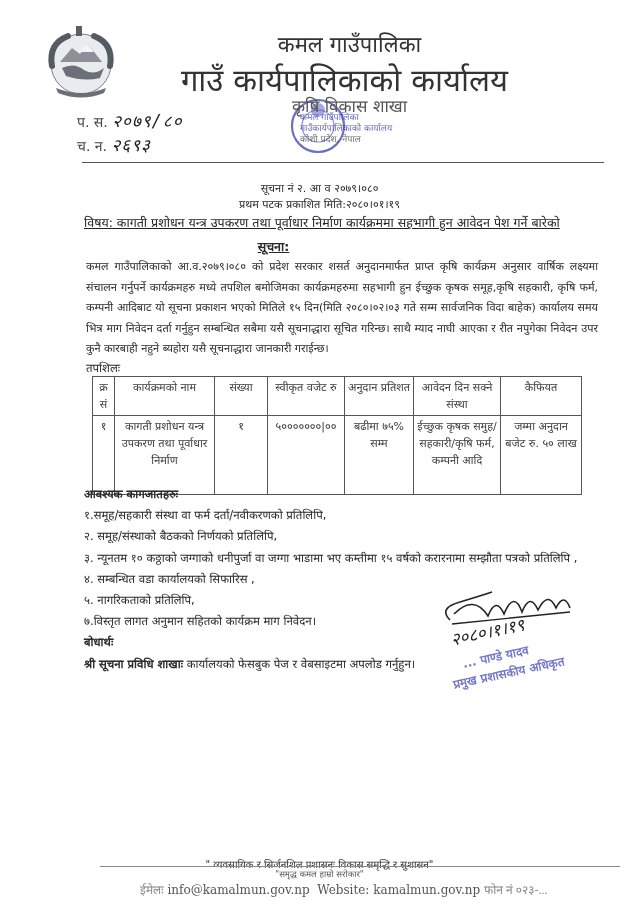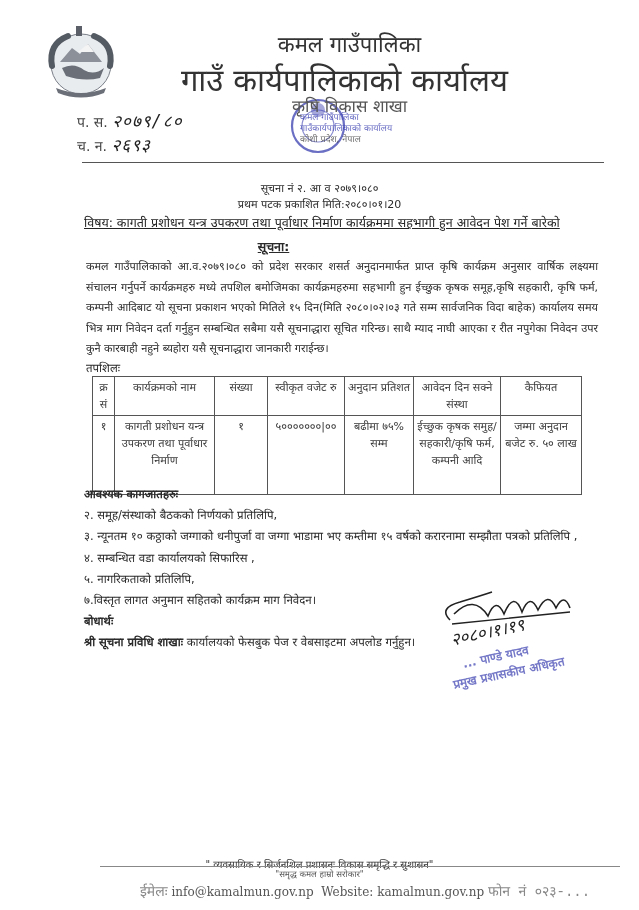--- a/index.html
+++ b/index.html
@@ -25,21 +25,21 @@
   table.sched td, table.sched th { border: 1px solid #555; vertical-align: top; text-align: center; padding: 2px 3px; font-weight: normal; line-height: 17px; }
   table.sched th { height: 32px; }
   table.sched td { height: 74px; }
   .reqs { left: 84px; top: 484px; font-size: 11.5px; line-height: 21.2px; }
   .reqs .h { font-weight: bold; }
   .sig { left: 430px; top: 586px; width: 200px; height: 110px; }
   .footer-tag { left: 0; width: 639px; top: 857px; text-align: center; font-size: 10px; color: #333; }
   .footer-rule { left: 100px; top: 866px; width: 520px; height: 1px; background: #888; }
   .footer-motto { left: 0; width: 639px; top: 868px; text-align: center; font-size: 8.5px; color: #555; }
   .footer-contact { left: 140px; top: 881px; font-size: 12px; color: #555; font-family: "DejaVu Serif", serif; white-space: nowrap; }
-  .footer-contact .small { font-family: Liberation Mono, monospace; font-size: 14px; color: #888; }
+  .footer-contact .small { font-family: Liberation Serif, serif; font-size: 12px; color: #888; }
 </style>
 </head>
 <body>
 
 <svg class="abs emblem" viewBox="0 0 86 78">
   <circle cx="43" cy="42" r="30" fill="#e9ecef" stroke="#7a7f88" stroke-width="1"></circle>
   <path d="M14 44 Q10 22 30 14 M72 44 Q76 22 56 14" stroke="#555b63" stroke-width="6" fill="none" stroke-linecap="round"></path>
   <path d="M22 40 L34 26 L42 32 L50 22 L64 40 Z" fill="#8b9099"></path>
   <path d="M40 30 L50 22 L56 30 Z" fill="#f4f4f4"></path>
   <path d="M24 46 Q36 40 46 48 Q56 54 66 46 L62 56 Q46 60 28 54 Z" fill="#6a6f78"></path>
@@ -67,21 +67,21 @@
   <span class="hand">२०७९/८०</span>
 </div>
 <div class="abs ref" style="top:133px;">
   <span>च. न.</span>
   <span class="hand">२६९३</span>
 </div>
 
 <div class="abs rule"></div>
 
 <div class="abs center" style="top:180px;">सूचना नं २. आ व २०७९।०८०</div>
-<div class="abs center" style="top:196px;">प्रथम पटक प्रकाशित मिति:२०८०।०१।20</div>
+<div class="abs center" style="top:196px;">प्रथम पटक प्रकाशित मिति:२०८०।०१।१९</div>
 <div class="abs subject">विषय: कागती प्रशोधन यन्त्र उपकरण तथा पूर्वाधार निर्माण कार्यक्रममा सहभागी हुन आवेदन पेश गर्ने बारेको</div>
 <div class="abs notice-h">सूचना:</div>
 <div class="abs para">कमल गाउँपालिकाको आ.व.२०७९।०८० को प्रदेश सरकार शसर्त अनुदानमार्फत प्राप्त कृषि कार्यक्रम अनुसार वार्षिक लक्ष्यमा संचालन गर्नुपर्ने कार्यक्रमहरु मध्ये तपशिल बमोजिमका कार्यक्रमहरुमा सहभागी हुन ईच्छुक कृषक समूह,कृषि सहकारी, कृषि फर्म, कम्पनी आदिबाट यो सूचना प्रकाशन भएको मितिले १५ दिन(मिति २०८०।०२।०३ गते सम्म सार्वजनिक विदा बाहेक) कार्यालय समय भित्र माग निवेदन दर्ता गर्नुहुन सम्बन्धित सबैमा यसै सूचनाद्धारा सूचित गरिन्छ। साथै म्याद नाघी आएका र रीत नपुगेका निवेदन उपर कुनै कारबाही नहुने ब्यहोरा यसै सूचनाद्धारा जानकारी गराईन्छ।</div>
 <div class="abs tapsil">तपशिलः</div>
 
 <table class="sched">
   <tbody>
       <tr>
     <th style="width:15px;">क्र सं</th>
     <th style="width:93px;">कार्यक्रमको नाम</th>
@@ -98,20 +98,21 @@
     <td>५०००००००|००</td>
     <td>बढीमा ७५% सम्म</td>
     <td>ईच्छुक कृषक समुह/सहकारी/कृषि फर्म, कम्पनी आदि</td>
     <td>जम्मा अनुदान बजेट रु. ५० लाख</td>
   </tr>
 </tbody>
   </table>
 
 <div class="abs reqs">
   <div class="h">आवश्यक कागजातहरुः</div>
+  <div>१.समूह/सहकारी संस्था वा फर्म दर्ता/नवीकरणको प्रतिलिपि,</div>
   <div>२. समूह/संस्थाको बैठकको निर्णयको प्रतिलिपि,</div>
   <div>३. न्यूनतम १० कठ्ठाको जग्गाको धनीपुर्जा वा जग्गा भाडामा भए कम्तीमा १५ वर्षको करारनामा सम्झौता पत्रको प्रतिलिपि ,</div>
   <div>४. सम्बन्धित वडा कार्यालयको सिफारिस ,</div>
   <div>५. नागरिकताको प्रतिलिपि,</div>
   <div>७.विस्तृत लागत अनुमान सहितको  कार्यक्रम माग निवेदन।</div>
   <div class="h">बोधार्थः</div>
   <div>
     <span class="h">श्री सूचना प्रविधि शाखाः</span><span> कार्यालयको फेसबुक पेज र वेबसाइटमा अपलोड गर्नुहुन।</span>
   </div>
 </div>

